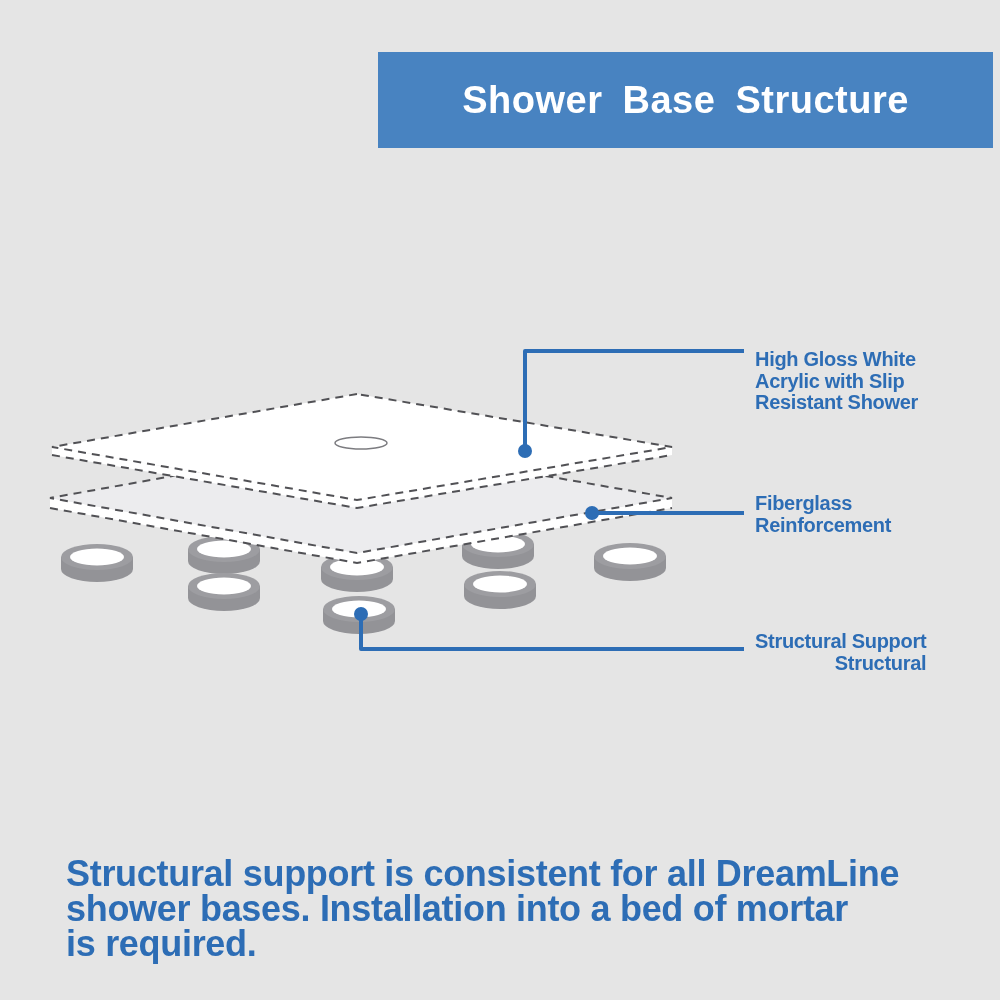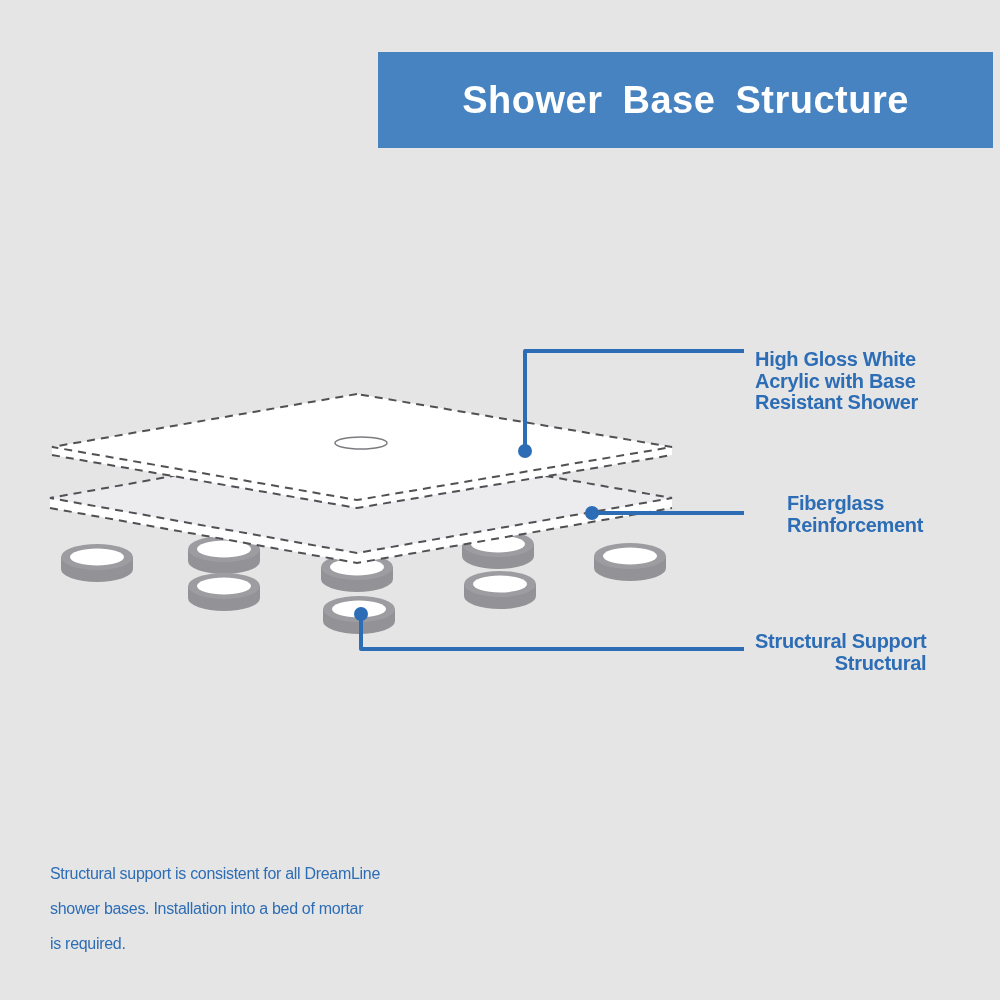--- a/index.html
+++ b/index.html
@@ -63,29 +63,29 @@
     position: absolute;
     left: 755px;
     color: var(--accent);
     font-weight: bold;
     font-size: 20px;
     line-height: 21.5px;
     letter-spacing: -0.3px;
     white-space: nowrap;
   }
   .callout-1 { top: 332px; margin-top: 17px; }
-  .callout-2 { top: 493px; margin-left: 32px; }
+  .callout-2 { top: 493px; }
   .callout-3 { top: 631px; text-align: right; }
   .footer {
     position: absolute;
-    left: 50px;
+    left: 66px;
     top: 856px;
     color: var(--accent);
-    font-weight: normal;
-    font-size: 16px;
+    font-weight: bold;
+    font-size: 36px;
     line-height: 35px;
     letter-spacing: -0.3px;
     white-space: nowrap;
   }
 </style>
 </head>
 <body>
 
 <div class="page">
 
@@ -158,21 +158,21 @@
 
     <line class="leader" x1="744" y1="513" x2="594" y2="513"></line>
     <circle class="leader-dot" cx="592" cy="513" r="7"></circle>
 
     <polyline class="leader" points="744,649 361,649 361,616"></polyline>
     <circle class="leader-dot" cx="361" cy="614" r="7"></circle>
   </svg>
 
   <div class="callout callout-1">
     <div>High Gloss White</div>
-    <div>Acrylic with Base</div>
+    <div>Acrylic with Slip</div>
     <div>Resistant Shower</div>
   </div>
 
   <div class="callout callout-2">
     <div>Fiberglass</div>
     <div>Reinforcement</div>
   </div>
 
   <div class="callout callout-3">
     <div>Structural Support</div>

